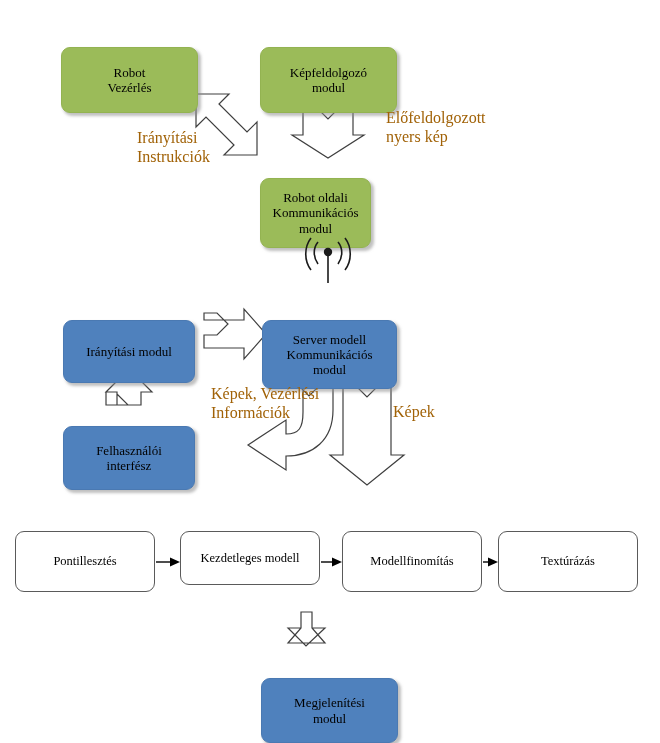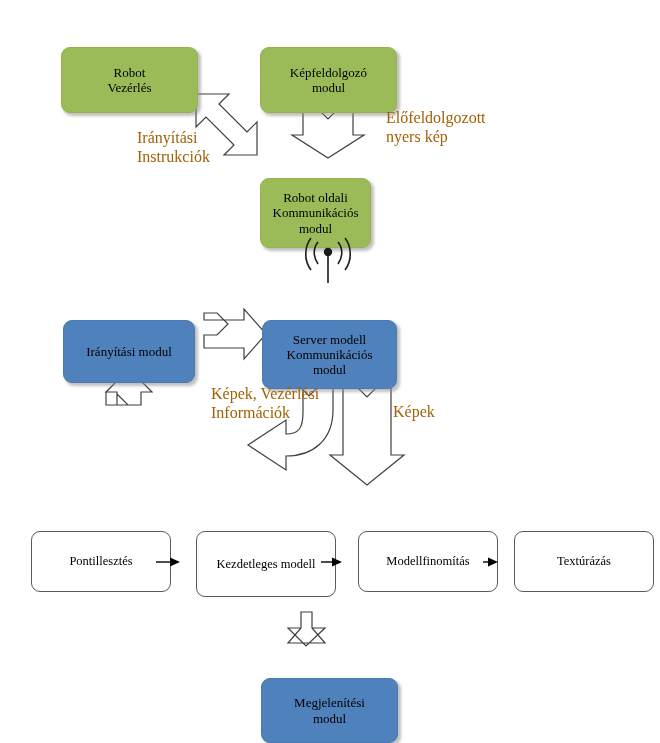--- a/index.html
+++ b/index.html
@@ -68,21 +68,20 @@
     box-sizing: border-box;
     background: #ffffff;
     border: 1px solid #5a5a5a;
     border-radius: 9px;
     display: flex;
     align-items: center;
     justify-content: center;
     text-align: center;
     font-size: 12.5px;
     z-index: 4;
-    margin-left: 16px;
   }
   .caption {
     position: absolute;
     font-size: 16px;
     line-height: 1.2;
     color: #a16207;
     white-space: pre-line;
     z-index: 5;
   }
   svg.overlay {
@@ -177,31 +176,35 @@
   <div class="node node-blue" style="left:63px; top:300px; width:132px; height:63px;">
     <span>Irányítási modul</span>
   </div>
 
   <div class="node node-blue" style="left:262px; top:300px; width:135px; height:69px;">
     <span>Server modell
 Kommunikációs
 modul</span>
   </div>
 
+  <div class="node node-blue" style="left:63px; top:406px; width:132px; height:64px;">
+    <span>Felhasználói
+interfész</span>
+  </div>
 
   <div class="node node-blue" style="left:261px; top:658px; width:137px; height:65px;">
     <span>Megjelenítési
 modul</span>
   </div>
 
 
   <div class="step-box" style="left:15px; top:531px; width:140px; height:61px;">
     <span>Pontillesztés</span>
   </div>
-  <div class="step-box" style="left:180px; top:531px; width:140px; height:66px;">
+  <div class="step-box" style="left:180px; top:531px; width:140px; height:54px;">
     <span>Kezdetleges modell</span>
   </div>
   <div class="step-box" style="left:342px; top:531px; width:140px; height:61px;">
     <span>Modellfinomítás</span>
   </div>
   <div class="step-box" style="left:498px; top:531px; width:140px; height:61px;">
     <span>Textúrázás</span>
   </div>
 
   <svg class="overlay front" viewBox="0 0 660 743">

